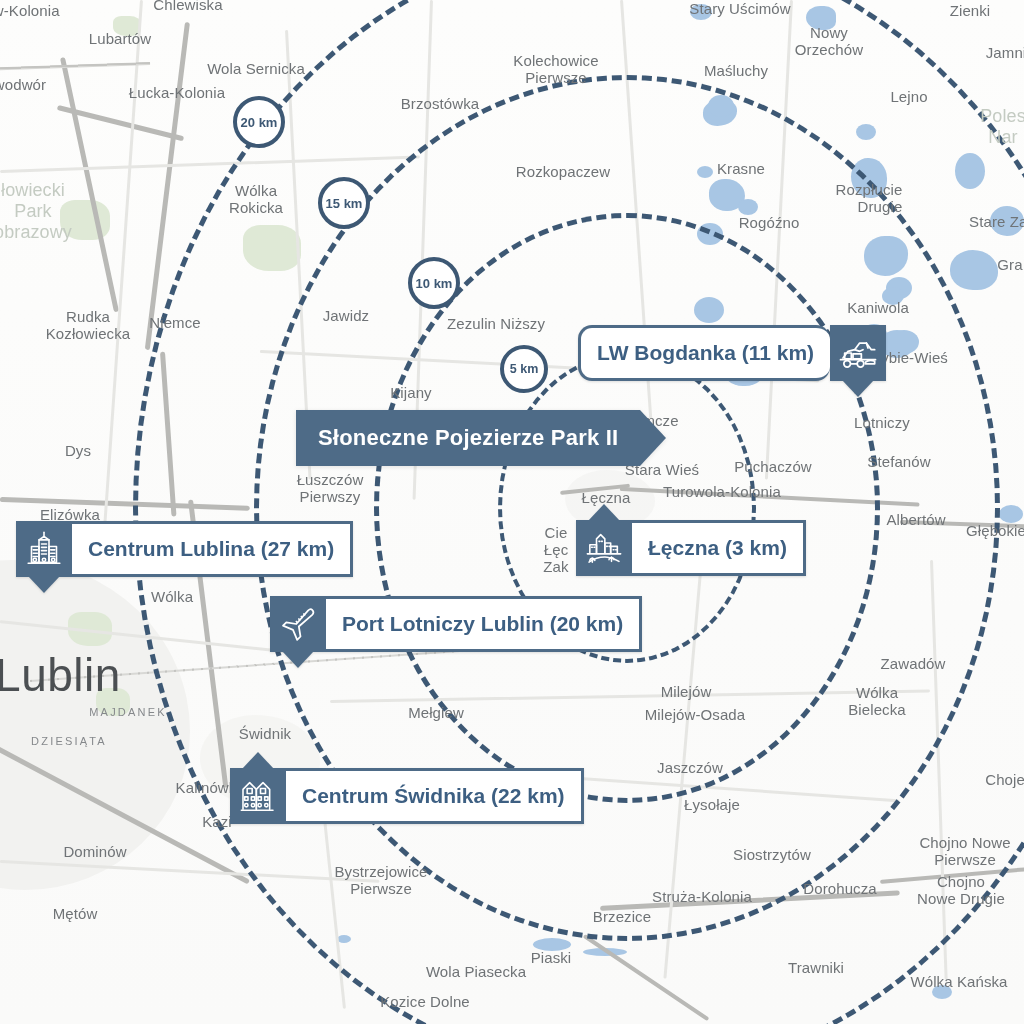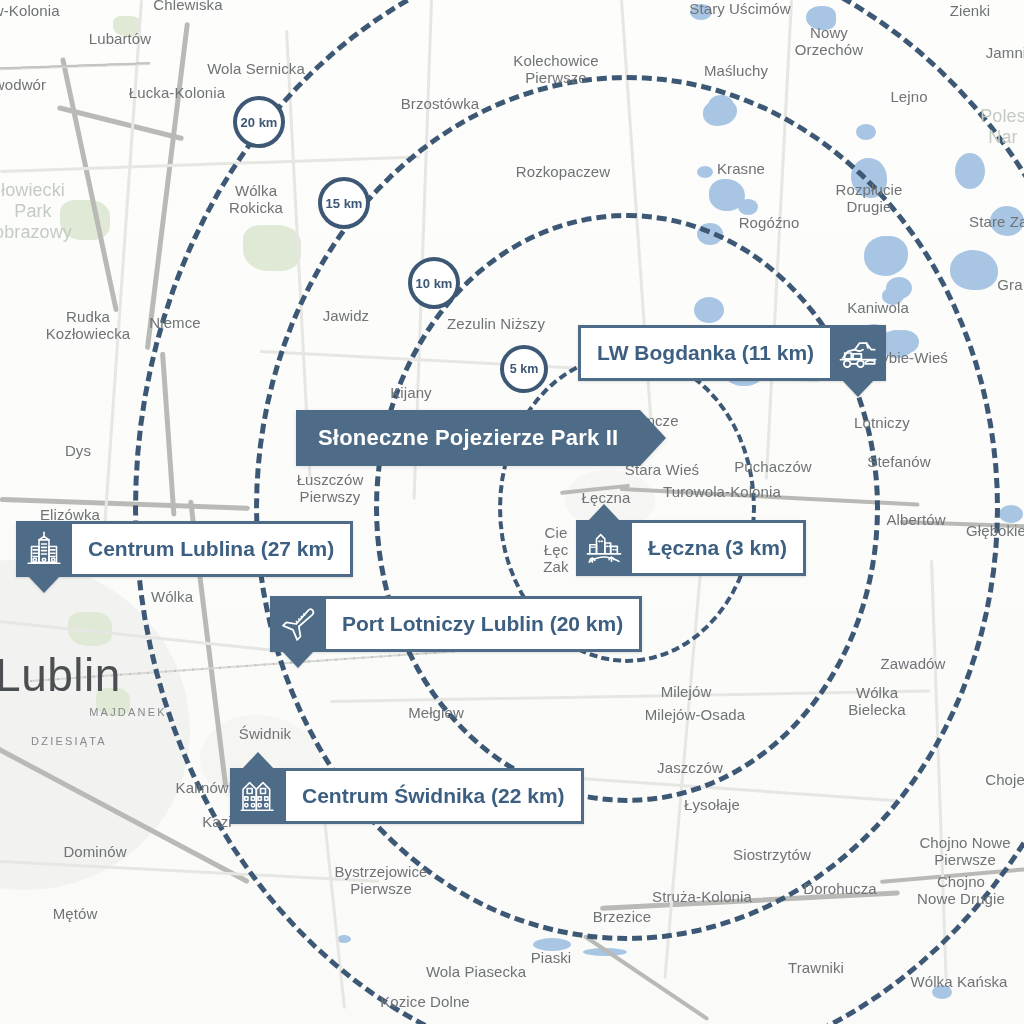--- a/index.html
+++ b/index.html
@@ -49,21 +49,21 @@
        transform:translateX(-50%);
        border-left:16px solid transparent;border-right:16px solid transparent;
        border-top:17px solid #4e6b87;}
   .marker .icon .tail-up{position:absolute;left:50%;top:-16px;width:0;height:0;
        transform:translateX(-50%);
        border-left:16px solid transparent;border-right:16px solid transparent;
        border-bottom:17px solid #4e6b87;}
   .marker .box{background:#fff;border:3px solid #4e6b87;border-left:none;
                display:flex;align-items:center;padding:0 16px;box-sizing:border-box;
                color:#3d5f82;font-size:21px;font-weight:700;white-space:nowrap;}
-  .marker.icon-right .box{border-left:3px solid #4e6b87;border-right:none;}
+  .marker.icon-right .box{border-left:3px solid #4e6b87;border-right:none;border-radius:14px;}
 
   
   .banner{position:absolute;height:56px;display:flex;align-items:center;
           filter:drop-shadow(0 1px 2px rgba(0,0,0,.10));}
   .banner .body{background:#4e6b87;height:56px;display:flex;align-items:center;
                 padding:0 22px 0 22px;color:#fff;font-size:22px;font-weight:700;
                 white-space:nowrap;letter-spacing:.2px;}
   .banner .tip{width:0;height:0;border-top:28px solid transparent;
                border-bottom:28px solid transparent;border-left:26px solid #4e6b87;}
 </style>
@@ -175,30 +175,30 @@
       <div class="lbl" style="left: 829px; top: 41px;">Nowy
 Orzechów</div>
       <div class="lbl" style="left: 736px; top: 70px;">Maśluchy</div>
       <div class="lbl" style="left: 970px; top: 10px;">Zienki</div>
       <div class="lbl" style="left: 1006px; top: 52px;">Jamni</div>
       <div class="lbl" style="left: 909px; top: 96px;">Lejno</div>
       <div class="lbl park" style="left: 1003px; top: 127px;">Poles
 Nar</div>
       <div class="lbl" style="left: 563px; top: 171px;">Rozkopaczew</div>
       <div class="lbl" style="left: 741px; top: 168px;">Krasne</div>
-      <div class="lbl" style="left: 869px; top: 198px;">Rozpłucie
+      <div class="lbl" style="left: 869px; top: 198px; text-align: right;">Rozpłucie
 Drugie</div>
       <div class="lbl park" style="left: 33px; top: 211px;">łowiecki
 Park
 obrazowy</div>
       <div class="lbl" style="left: 256px; top: 199px;">Wólka
 Rokicka</div>
       <div class="lbl" style="left: 769px; top: 222px;">Rogóźno</div>
       <div class="lbl" style="left: 1000px; top: 221px;">Stare Zał</div>
-      <div class="lbl" style="left: 1010px; top: 264px; margin-top: 20px;">Gra</div>
+      <div class="lbl" style="left: 1010px; top: 264px;">Gra</div>
       <div class="lbl" style="left: 878px; top: 307px;">Kaniwola</div>
       <div class="lbl" style="left: 88px; top: 325px;">Rudka
 Kozłowiecka</div>
       <div class="lbl" style="left: 175px; top: 322px;">Niemce</div>
       <div class="lbl" style="left: 346px; top: 315px;">Jawidz</div>
       <div class="lbl" style="left: 496px; top: 323px;">Zezulin Niższy</div>
       <div class="lbl" style="left: 912px; top: 357px;">rybie-Wieś</div>
       <div class="lbl" style="left: 411px; top: 392px;">Kijany</div>
       <div class="lbl" style="left: 639px; top: 420px;">Podzamcze</div>
       <div class="lbl" style="left: 882px; top: 422px;">Lotniczy</div>

